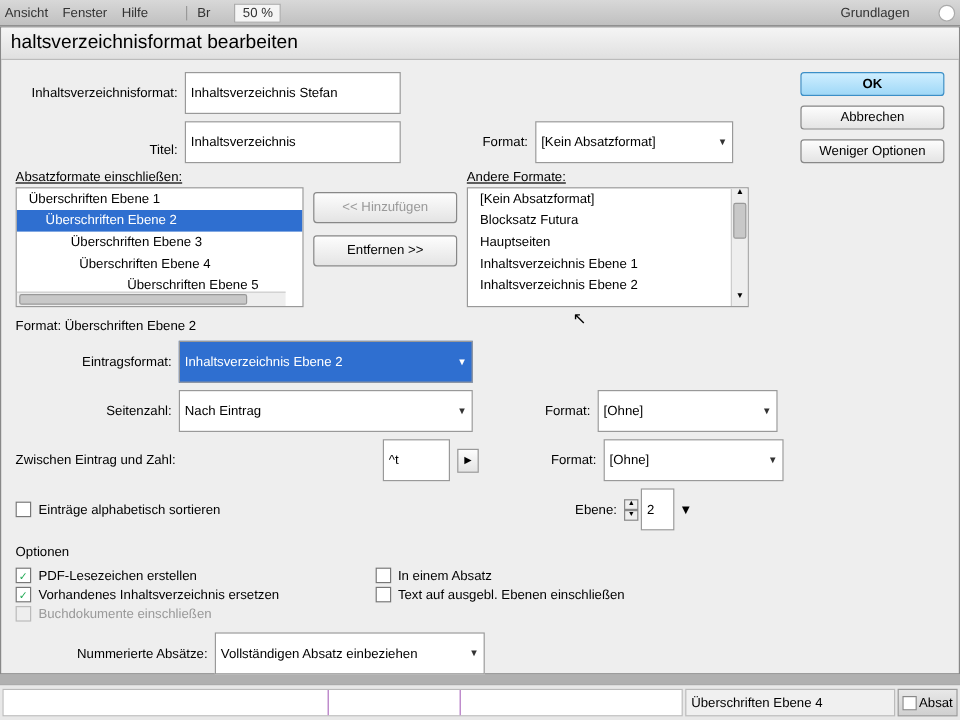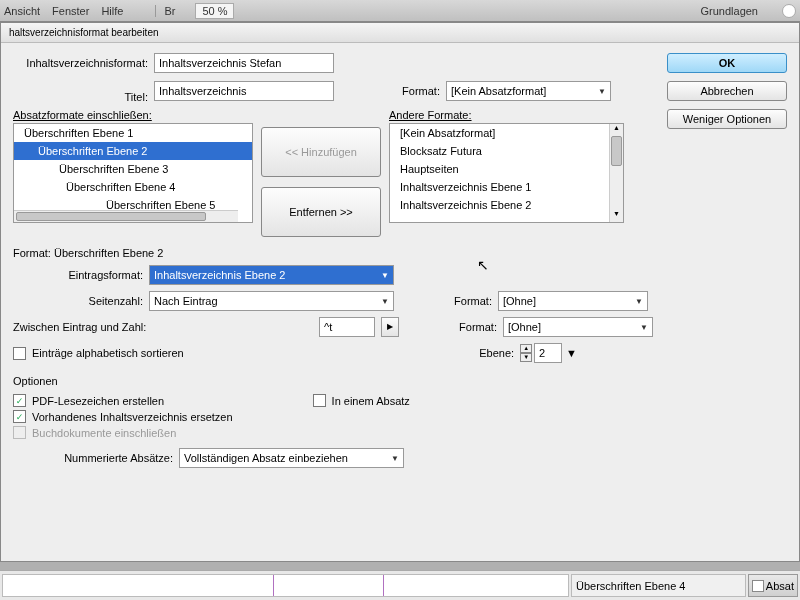--- a/index.html
+++ b/index.html
@@ -1,45 +1,45 @@
 <!DOCTYPE html>
 <html><head>
 <meta charset="utf-8">
 <style>
 * { box-sizing: border-box; margin: 0; padding: 0; font-family: "Segoe UI", Tahoma, sans-serif; font-size: 11px; }
 body { background: #b0b0b0; width: 800px; height: 600px; overflow: hidden; position: relative; }
 .menubar { background: linear-gradient(#d8d8d8, #c0c0c0); height: 22px; display: flex; align-items: center; padding: 0 4px; gap: 12px; border-bottom: 1px solid #888; }
 .menubar span { color: #333; }
 .dialog { position: absolute; top: 22px; left: 0; right: 0; background: #eeeeee; border: 1px solid #888; height: 540px; }
-.dialog-title { background: linear-gradient(#f5f5f5, #e0e0e0); padding: 4px 8px; border-bottom: 1px solid #bbb; font-size: 10px; }
+.dialog-title { background: linear-gradient(#f5f5f5, #e0e0e0); padding: 4px 8px; border-bottom: 1px solid #bbb; font-size: 16px; }
 .dialog-body { display: flex; padding: 10px 12px; }
 .main-col { flex: 1; }
 .side-col { width: 120px; display: flex; flex-direction: column; gap: 8px; }
 .btn { background: linear-gradient(#fdfdfd, #e4e4e4); border: 1px solid #888; border-radius: 3px; padding: 3px 0; text-align: center; cursor: pointer; }
 .btn.primary { background: linear-gradient(#cfeeff, #9fd8f7); border-color: #3a8fc8; font-weight: 600; }
 .row { display: flex; align-items: center; gap: 6px; margin-bottom: 6px; }
 .row label { text-align: right; }
-input[type="text"], .select { background: #fff; border: 1px solid #999; padding: 2px 4px; height: 20px; }
+input[type="text"], .select { background: #fff; border: 1px solid #999; padding: 2px 4px; height: 35px; }
 .select { display: flex; align-items: center; justify-content: space-between; cursor: pointer; }
 .select .arrow { font-size: 8px; color: #333; }
 .section-title { margin: 6px 0 4px 0; }
 .underline { text-decoration: underline; }
 .lists-row { display: flex; gap: 8px; align-items: flex-start; }
 .listbox { background: #fff; border: 1px solid #999; width: 240px; height: 100px; overflow: hidden; position: relative; }
 .listbox .item { padding: 3px 10px; cursor: pointer; white-space: nowrap; }
 .listbox .item.indent1 { padding-left: 24px; }
 .listbox .item.indent2 { padding-left: 45px; }
 .listbox .item.indent3 { padding-left: 52px; }
 .listbox .item.sel { background: #2f6fd0; color: #fff; }
 .listbox .scrollbar { position: absolute; right: 0; top: 0; width: 14px; height: 100%; background: #eee; border-left: 1px solid #ccc; }
 .listbox .scrollbar .thumb { position: absolute; left: 1px; right: 1px; background: #c8c8c8; border: 1px solid #999; border-radius: 2px; }
 .hsb { position: absolute; left: 0; bottom: 0; right: 14px; height: 12px; background: #eee; border-top: 1px solid #ccc; }
 .hsb .hthumb { position: absolute; top: 1px; bottom: 1px; left: 2px; width: 190px; background: #c8c8c8; border: 1px solid #999; border-radius: 2px; }
 .mid-btns { display: flex; flex-direction: column; gap: 10px; margin-top: 18px; width: 120px; }
-.mid-btns .btn { padding: 18px 6px; }
+.mid-btns .btn { padding: 6px 6px; }
 .mid-btns .btn.disabled { color: #999; }
 .format-section { margin-top: 10px; }
 .sel-blue { background: #2f6fd0; color: #fff; }
 .opts { margin-top: 12px; }
 .chk-row { display: flex; align-items: center; gap: 6px; margin: 3px 0; }
 .chk { width: 13px; height: 13px; border: 1px solid #777; background: #fff; display: inline-flex; align-items: center; justify-content: center; font-size: 9px; color: #2a5; }
 .chk.disabled { background: #eee; color: #aaa; border-color: #bbb; }
 .two-col-chk { display: flex; gap: 80px; }
 .spin { display: inline-flex; align-items: center; gap: 2px; }
 .spin .updown { display: flex; flex-direction: column; }
@@ -189,20 +189,24 @@
             <div class="chk-row">
                 <span class="chk disabled"></span>
                 <span style="color:#999;">Buchdokumente einschließen</span>
               </div>
           </div>
           <div>
             <div class="chk-row">
                 <span class="chk"></span>
                 <span>In einem Absatz</span>
               </div>
+            <div class="chk-row">
+                <span class="chk"></span>
+                <span>Text auf ausgebl. Ebenen einschließen</span>
+              </div>
           </div>
         </div>
         <div class="row" style="margin-top:6px;">
           <label style="width:160px;text-align:right;">Nummerierte Absätze:</label>
           <div class="select" style="width:225px;">
             <span>Vollständigen Absatz einbeziehen</span>
               <span class="arrow">▼</span>
           </div>
         </div>
       </div>

